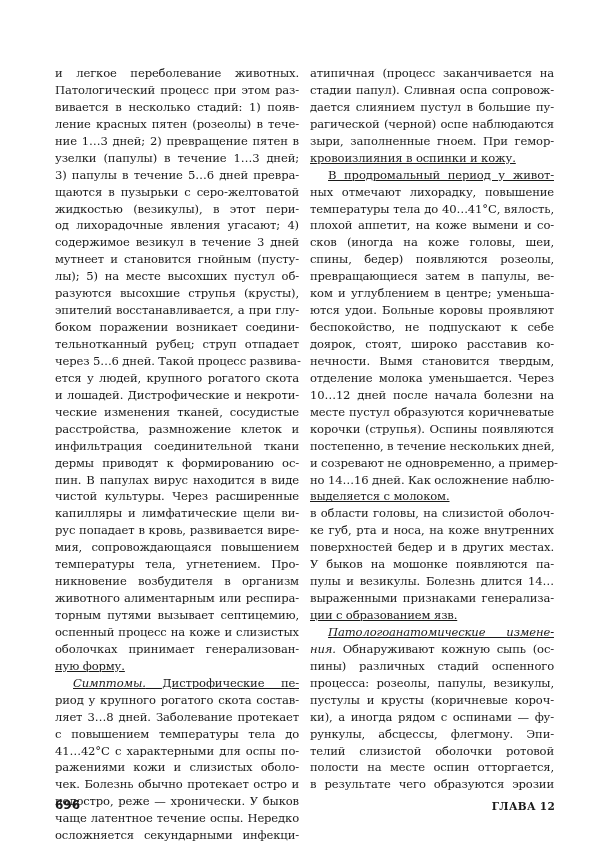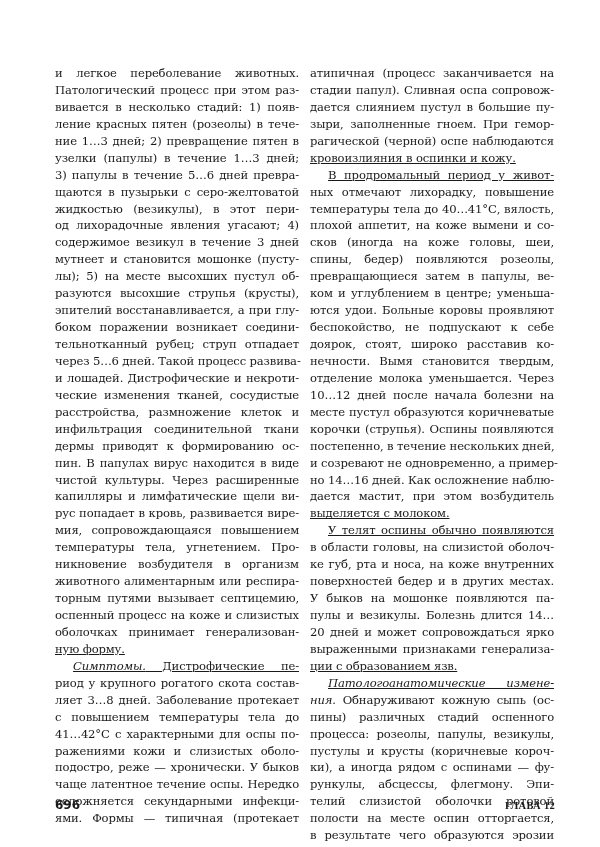--- a/index.html
+++ b/index.html
@@ -63,47 +63,47 @@
     font-weight: bold;
     font-family: "DejaVu Sans", "Liberation Sans", sans-serif;
   }
   .chapter-label {
     position: absolute;
     right: 0;
     top: 2px;
     font-size: 10.5px;
     font-weight: bold;
     letter-spacing: 0.3px;
-    font-family: Liberation Serif, serif;
   }
 </style>
 </head>
 <body>
 
 <div class="page">
 
   <div class="column col-left">
     <span class="line">и легкое переболевание животных.</span>
     <span class="line">Патологический процесс при этом раз-</span>
     <span class="line">вивается в несколько стадий: 1) появ-</span>
     <span class="line">ление красных пятен (розеолы) в тече-</span>
     <span class="line">ние 1…3 дней; 2) превращение пятен в</span>
     <span class="line">узелки (папулы) в течение 1…3 дней;</span>
     <span class="line">3) папулы в течение 5…6 дней превра-</span>
     <span class="line">щаются в пузырьки с серо-желтоватой</span>
     <span class="line">жидкостью (везикулы), в этот пери-</span>
     <span class="line">од лихорадочные явления угасают; 4)</span>
     <span class="line">содержимое везикул в течение 3 дней</span>
-    <span class="line">мутнеет и становится мошонке (пусту-</span>
+    <span class="line">мутнеет и становится гнойным (пусту-</span>
     <span class="line">лы); 5) на месте высохших пустул об-</span>
     <span class="line">разуются высохшие струпья (крусты),</span>
     <span class="line">эпителий восстанавливается, а при глу-</span>
     <span class="line">боком поражении возникает соедини-</span>
     <span class="line">тельнотканный рубец; струп отпадает</span>
     <span class="line">через 5…6 дней. Такой процесс развива-</span>
+    <span class="line">ется у людей, крупного рогатого скота</span>
     <span class="line">и лошадей. Дистрофические и некроти-</span>
     <span class="line">ческие изменения тканей, сосудистые</span>
     <span class="line">расстройства, размножение клеток и</span>
     <span class="line">инфильтрация соединительной ткани</span>
     <span class="line">дермы приводят к формированию ос-</span>
     <span class="line">пин. В папулах вирус находится в виде</span>
     <span class="line">чистой культуры. Через расширенные</span>
     <span class="line">капилляры и лимфатические щели ви-</span>
     <span class="line">рус попадает в кровь, развивается вире-</span>
     <span class="line">мия, сопровождающаяся повышением</span>
@@ -113,62 +113,60 @@
     <span class="line">торным путями вызывает септицемию,</span>
     <span class="line">оспенный процесс на коже и слизистых</span>
     <span class="line">оболочках принимает генерализован-</span>
     <span class="line last">ную форму.</span>
     <span class="line indent"><span class="italic">Симптомы.</span><span> Дистрофические пе-</span></span>
     <span class="line">риод у крупного рогатого скота состав-</span>
     <span class="line">ляет 3…8 дней. Заболевание протекает</span>
     <span class="line">с повышением температуры тела до</span>
     <span class="line">41…42°С с характерными для оспы по-</span>
     <span class="line">ражениями кожи и слизистых оболо-</span>
+    <span class="line">чек. Болезнь обычно протекает остро и</span>
     <span class="line">подостро, реже — хронически. У быков</span>
     <span class="line">чаще латентное течение оспы. Нередко</span>
     <span class="line">осложняется секундарными инфекци-</span>
     <span class="line">ями. Формы — типичная (протекает</span>
 
   </div>
 
   <div class="column col-right">
     <span class="line">атипичная (процесс заканчивается на</span>
     <span class="line">стадии папул). Сливная оспа сопровож-</span>
     <span class="line">дается слиянием пустул в большие пу-</span>
+    <span class="line">рагической (черной) оспе наблюдаются</span>
     <span class="line">зыри, заполненные гноем. При гемор-</span>
-    <span class="line">рагической (черной) оспе наблюдаются</span>
     <span class="line last">кровоизлияния в оспинки и кожу.</span>
     <span class="line indent">В продромальный период у живот-</span>
     <span class="line">ных отмечают лихорадку, повышение</span>
     <span class="line">температуры тела до 40…41°С, вялость,</span>
     <span class="line">плохой аппетит, на коже вымени и со-</span>
     <span class="line">сков (иногда на коже головы, шеи,</span>
     <span class="line">спины, бедер) появляются розеолы,</span>
     <span class="line">превращающиеся затем в папулы, ве-</span>
     <span class="line">ком и углублением в центре; уменьша-</span>
     <span class="line">ются удои. Больные коровы проявляют</span>
     <span class="line">беспокойство, не подпускают к себе</span>
     <span class="line">доярок, стоят, широко расставив ко-</span>
     <span class="line">нечности. Вымя становится твердым,</span>
     <span class="line">отделение молока уменьшается. Через</span>
     <span class="line">10…12 дней после начала болезни на</span>
     <span class="line">месте пустул образуются коричневатые</span>
     <span class="line">корочки (струпья). Оспины появляются</span>
     <span class="line">постепенно, в течение нескольких дней,</span>
     <span class="line">и созревают не одновременно, а пример-</span>
     <span class="line">но 14…16 дней. Как осложнение наблю-</span>
-    <span class="line">дается мастит, при этом возбудитель</span>
     <span class="line last">выделяется с молоком.</span>
-    <span class="line indent">У телят оспины обычно появляются</span>
     <span class="line">в области головы, на слизистой оболоч-</span>
     <span class="line">ке губ, рта и носа, на коже внутренних</span>
     <span class="line">поверхностей бедер и в других местах.</span>
     <span class="line">У быков на мошонке появляются па-</span>
     <span class="line">пулы и везикулы. Болезнь длится 14…</span>
-    <span class="line">20 дней и может сопровождаться ярко</span>
     <span class="line">выраженными признаками генерализа-</span>
     <span class="line last">ции с образованием язв.</span>
     <span class="line indent"><span class="italic">Патологоанатомические измене-</span></span>
     <span class="line"><span class="italic">ния.</span><span> Обнаруживают кожную сыпь (ос-</span></span>
     <span class="line">пины) различных стадий оспенного</span>
     <span class="line">процесса: розеолы, папулы, везикулы,</span>
     <span class="line">пустулы и крусты (коричневые короч-</span>
     <span class="line">ки), а иногда рядом с оспинами — фу-</span>
     <span class="line">рункулы, абсцессы, флегмону. Эпи-</span>
     <span class="line">телий слизистой оболочки ротовой</span>

